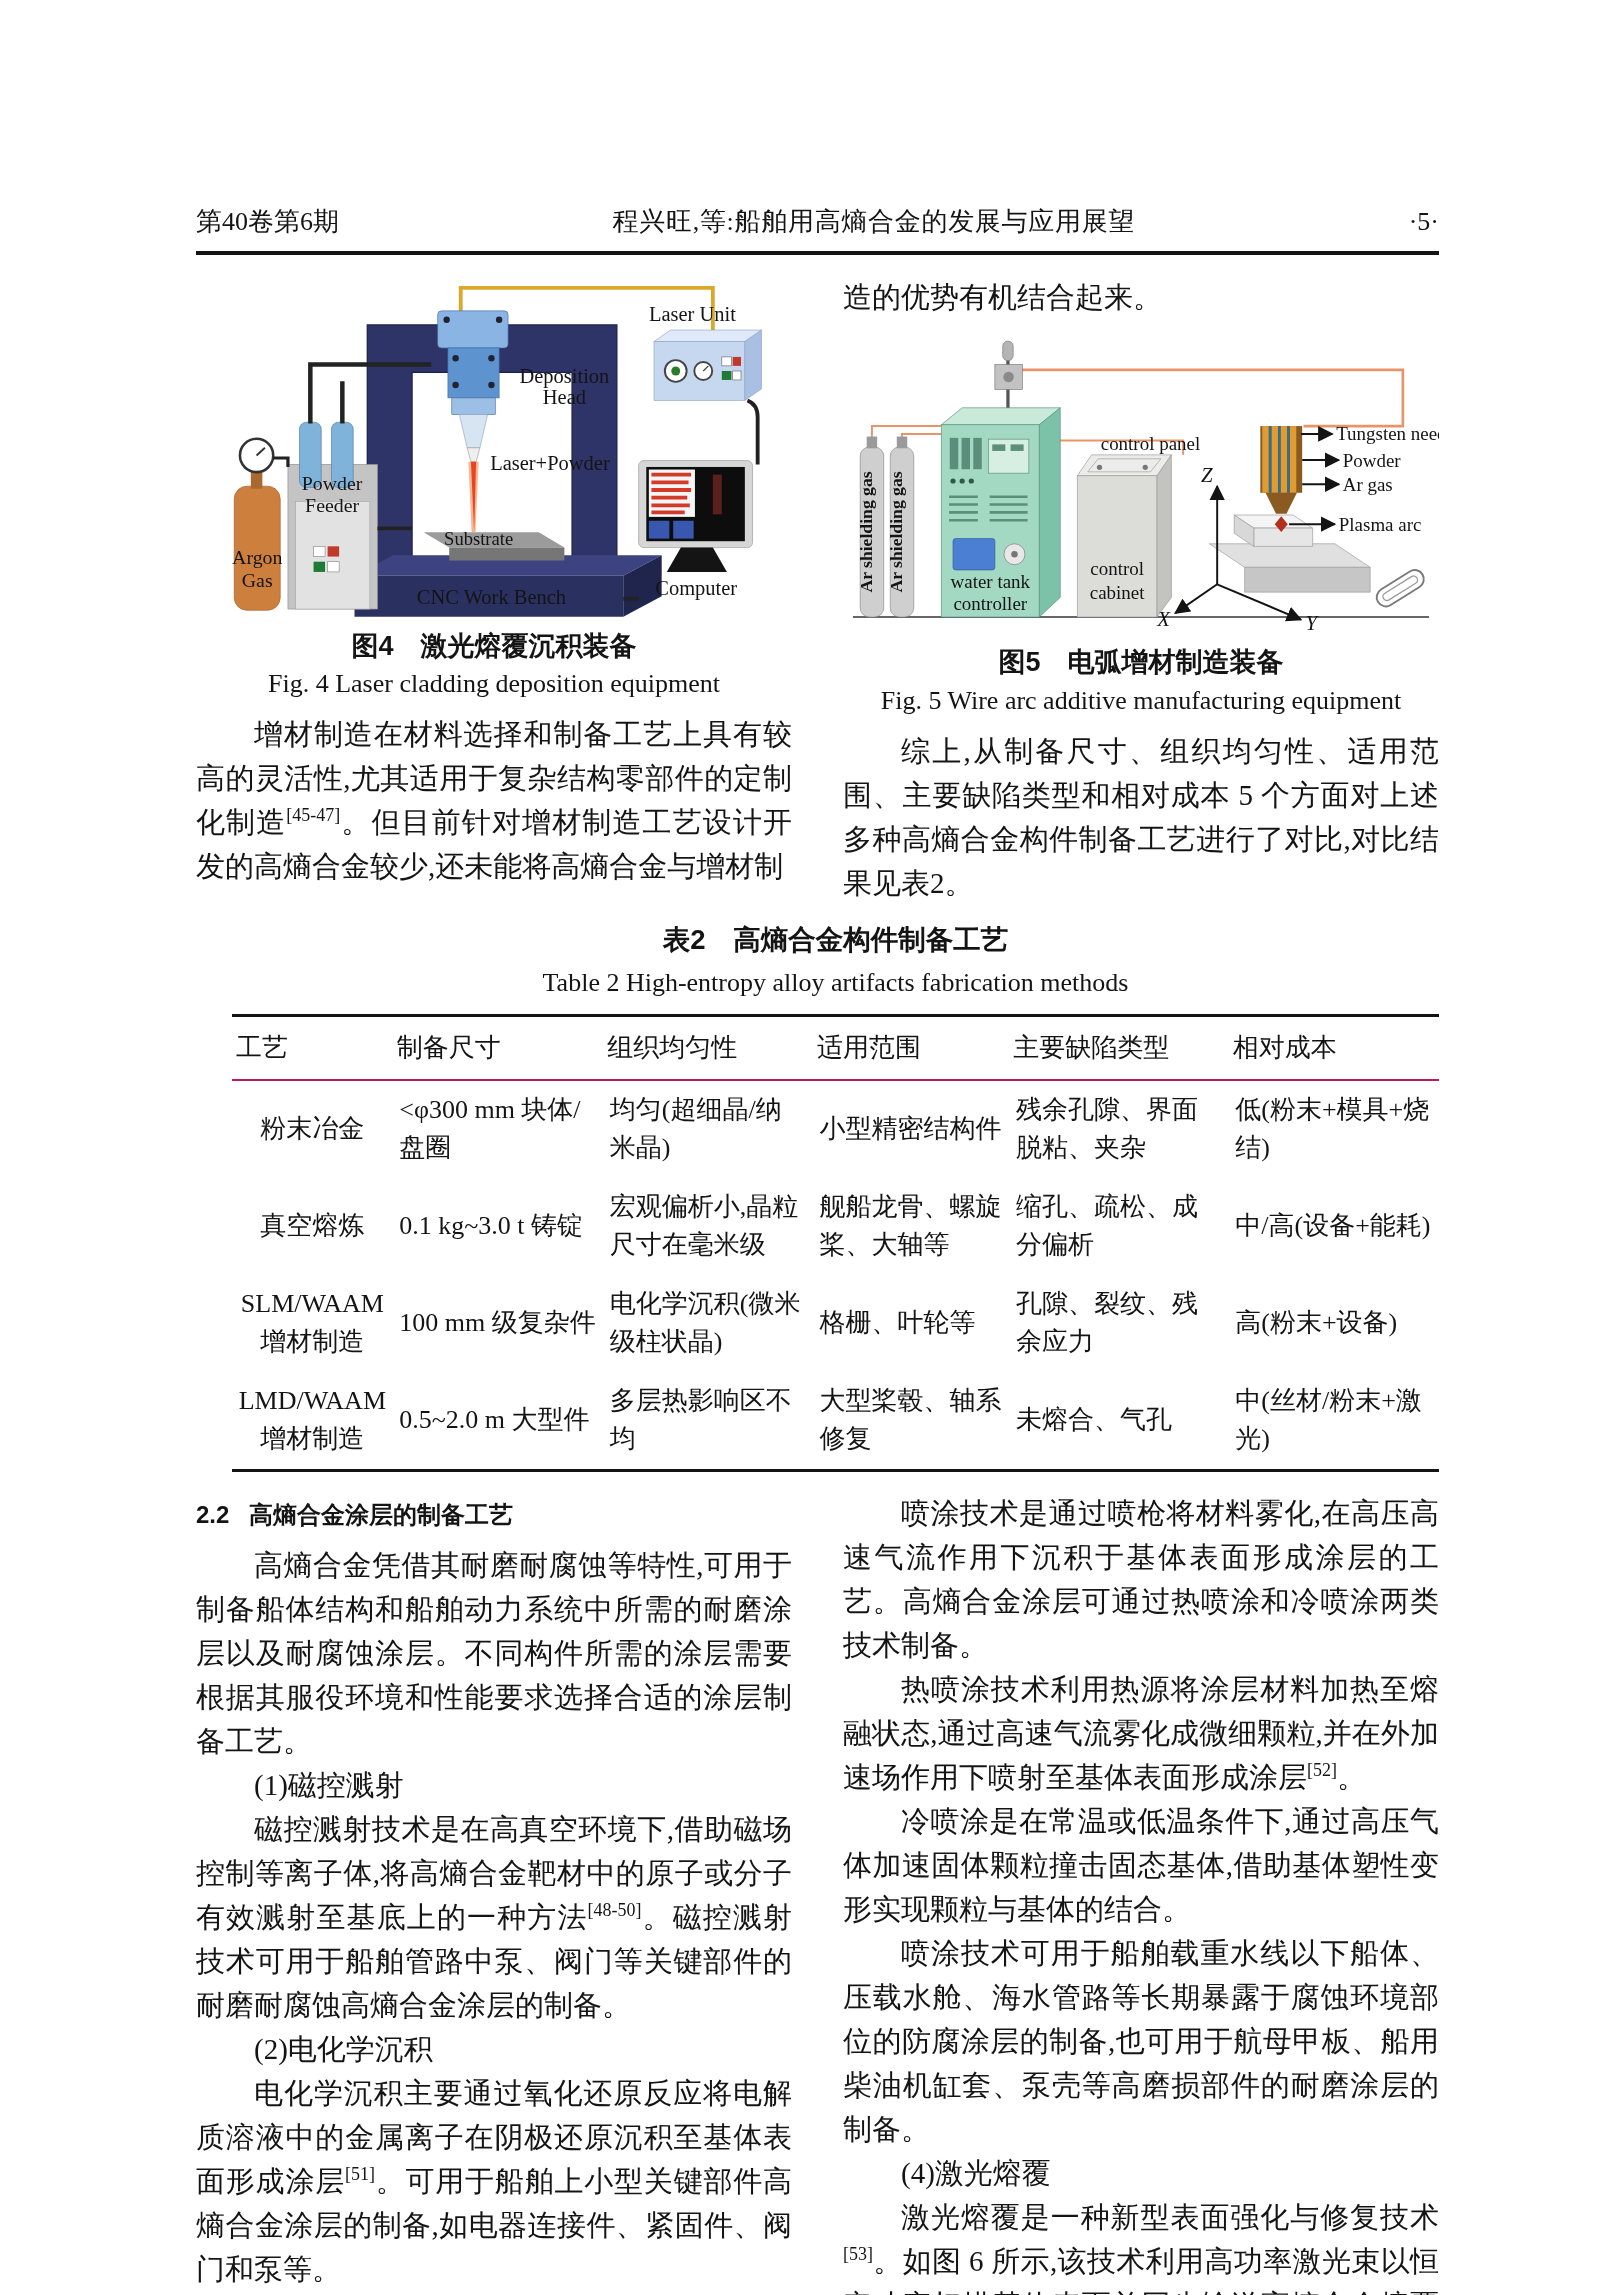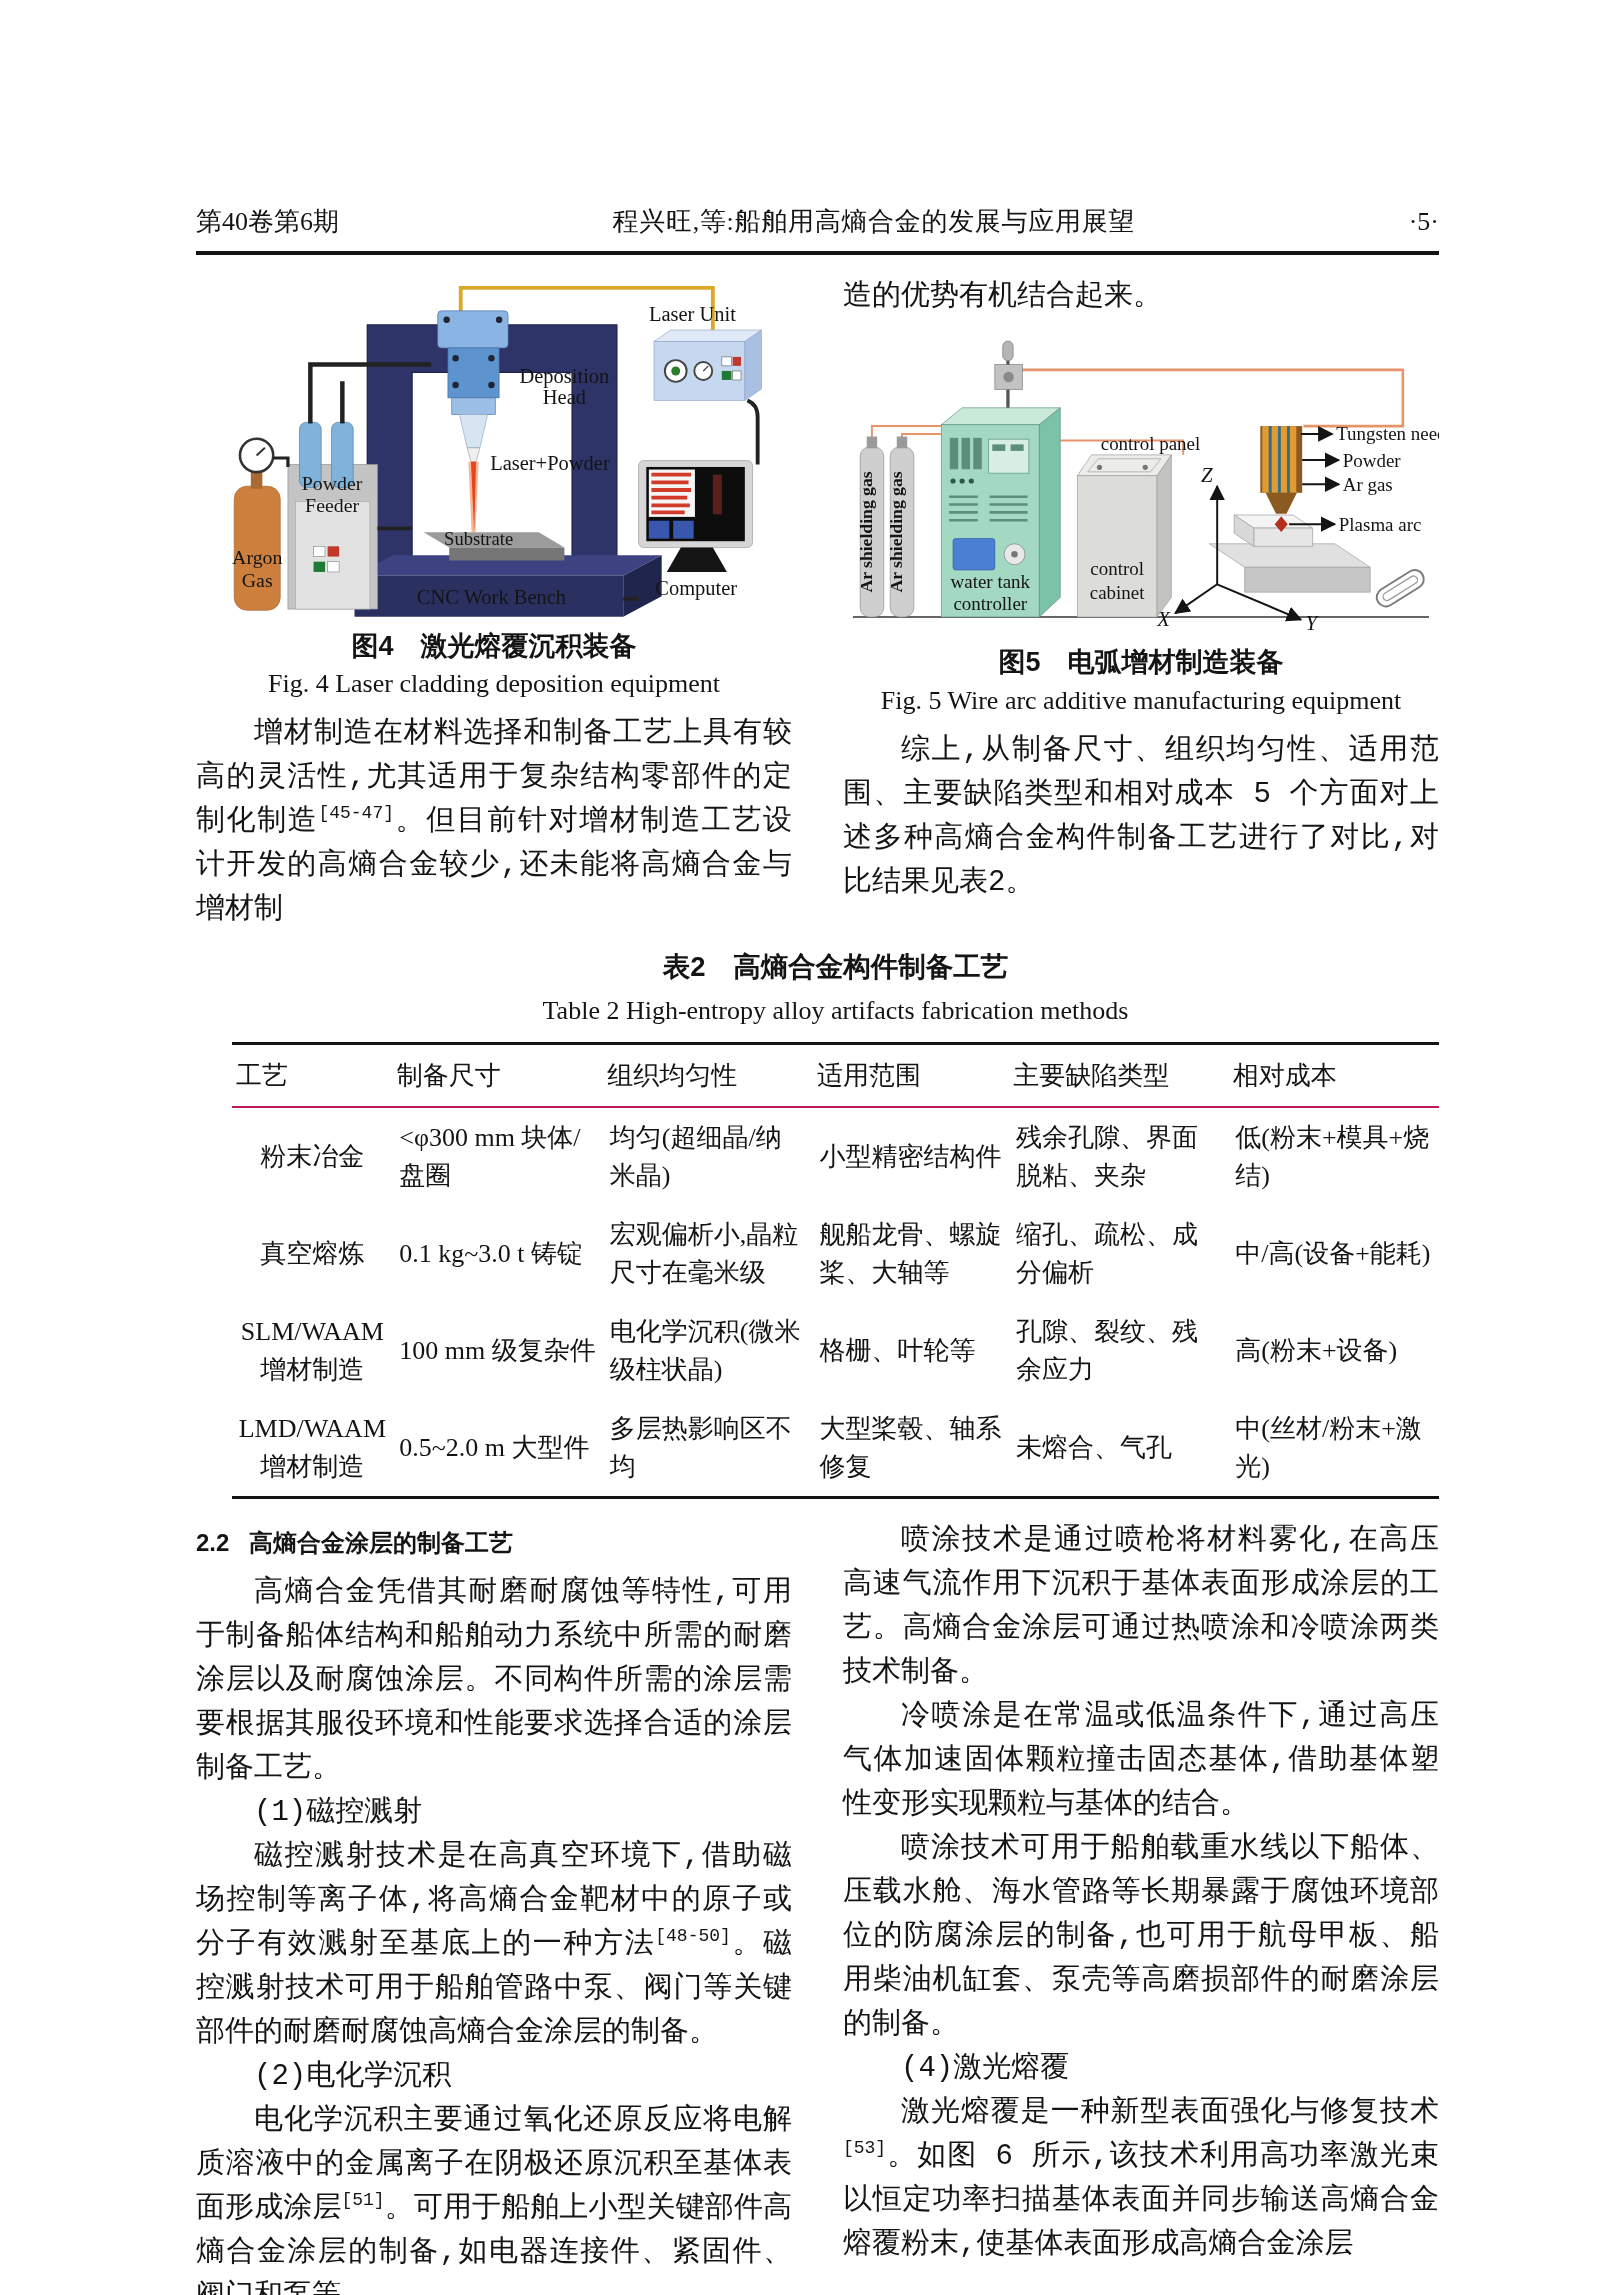--- a/index.html
+++ b/index.html
@@ -8,21 +8,21 @@
     font-family:"Liberation Serif", serif;color:#141414;
   }
   .page{position:relative;width:1623px;height:2295px;overflow:hidden;border-radius:32px;}
   .content{padding:204px 184px 0 196px;}
   .header{display:flex;justify-content:space-between;align-items:baseline;font-size:26px;}
   .header .c{letter-spacing:0.7px;}
   .rule{height:3.9px;background:#141414;margin-top:11.8px;}
   .cols{display:flex;gap:51px;}
   .cols.top{margin-top:20px;}
   .col{width:596px;flex:0 0 596px;}
-  p.body{font-size:29px;line-height:44px;text-align:justify;margin:0;text-indent:2em;font-family:Liberation Mono, monospace;}
+  p.body{font-size:29px;line-height:44px;text-align:justify;margin:0;text-indent:2em;}
   p.body.noindent{text-indent:0;}
   sup{font-size:0.62em;line-height:0;}
   .figwrap{width:100%;}
   .figwrap svg{display:block;margin:0 auto;}
   .cap-zh{font-family:"Liberation Sans", sans-serif;font-weight:bold;font-size:27px;text-align:center;margin:10.5px 0 5.2px;}
   .cap-en{font-size:26px;text-align:center;margin:0 0 13px;}
   .tblsec{margin-top:3.9px;margin-left:36px;}
   .tbl-title-zh{font-family:"Liberation Sans", sans-serif;font-weight:bold;font-size:27.5px;text-align:center;margin:17px 0 0;}
   .tbl-title-en{font-size:26px;text-align:center;margin:10.5px 0 15.7px;}
   table.t2{width:100%;border-collapse:collapse;border-top:3.9px solid #141414;border-bottom:3.9px solid #141414;font-size:26px;}
@@ -307,20 +307,21 @@
       <p class="body">高熵合金凭借其耐磨耐腐蚀等特性,可用于制备船体结构和船舶动力系统中所需的耐磨涂层以及耐腐蚀涂层。不同构件所需的涂层需要根据其服役环境和性能要求选择合适的涂层制备工艺。</p>
       <p class="body">(1)磁控溅射</p>
       <p class="body"><span>磁控溅射技术是在高真空环境下,借助磁场控制等离子体,将高熵合金靶材中的原子或分子有效溅射至基底上的一种方法</span><sup>[48-50]</sup><span>。磁控溅射技术可用于船舶管路中泵、阀门等关键部件的耐磨耐腐蚀高熵合金涂层的制备。</span></p>
       <p class="body">(2)电化学沉积</p>
       <p class="body"><span>电化学沉积主要通过氧化还原反应将电解质溶液中的金属离子在阴极还原沉积至基体表面形成涂层</span><sup>[51]</sup><span>。可用于船舶上小型关键部件高熵合金涂层的制备,如电器连接件、紧固件、阀门和泵等。</span></p>
       <p class="body">(3)喷涂技术</p>
     </div>
 
     <div class="col">
       <p class="body">喷涂技术是通过喷枪将材料雾化,在高压高速气流作用下沉积于基体表面形成涂层的工艺。高熵合金涂层可通过热喷涂和冷喷涂两类技术制备。</p>
+      <p class="body"><span>热喷涂技术利用热源将涂层材料加热至熔融状态,通过高速气流雾化成微细颗粒,并在外加速场作用下喷射至基体表面形成涂层</span><sup>[52]</sup><span>。</span></p>
       <p class="body">冷喷涂是在常温或低温条件下,通过高压气体加速固体颗粒撞击固态基体,借助基体塑性变形实现颗粒与基体的结合。</p>
       <p class="body">喷涂技术可用于船舶载重水线以下船体、压载水舱、海水管路等长期暴露于腐蚀环境部位的防腐涂层的制备,也可用于航母甲板、船用柴油机缸套、泵壳等高磨损部件的耐磨涂层的制备。</p>
       <p class="body">(4)激光熔覆</p>
       <p class="body"><span>激光熔覆是一种新型表面强化与修复技术</span><sup>[53]</sup><span>。如图 6 所示,该技术利用高功率激光束以恒定功率扫描基体表面并同步输送高熵合金熔覆粉末,使基体表面形成高熵合金涂层</span></p>
     </div>
   </div>
 
 </div>
 </div>
 

